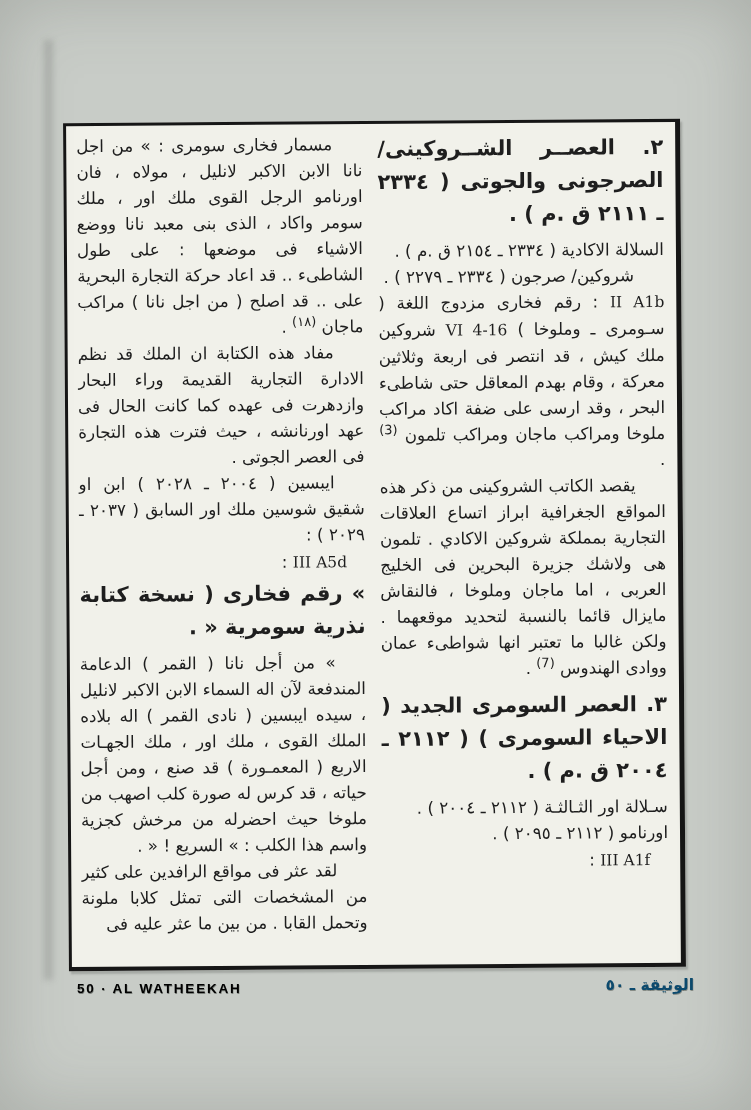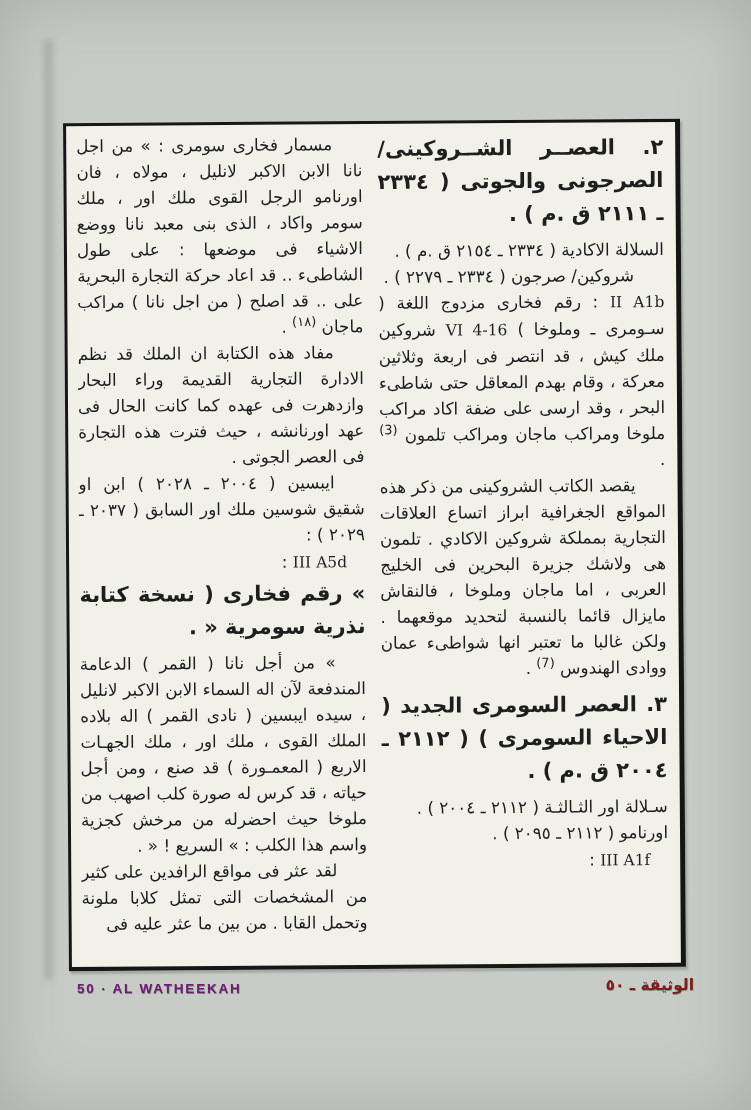--- a/index.html
+++ b/index.html
@@ -76,30 +76,30 @@
     margin: 1px 0 2px;
     padding-right: 18px;
   }
   .footer-left {
     position: absolute;
     left: 77px; top: 981px;
     font-family: "Liberation Sans", sans-serif;
     font-weight: bold;
     font-size: 13.5px;
     letter-spacing: 1.8px;
-    color: #701a75;
+    color: #000000;
     text-shadow: 0.5px 0.5px 0.5px rgba(70,75,70,0.6);
   }
   .footer-right {
     position: absolute;
     right: 57px; top: 976px;
     direction: rtl;
     font-weight: bold;
     font-size: 15.5px;
-    color: #7f1d1d;
+    color: #0c4a6e;
     text-shadow: 0.5px 0.5px 0.5px rgba(70,75,70,0.5);
   }
 </style>
 </head>
 <body>
 
 <div class="page">
   <div class="scan-streak"></div>
 
   <div class="frame">

